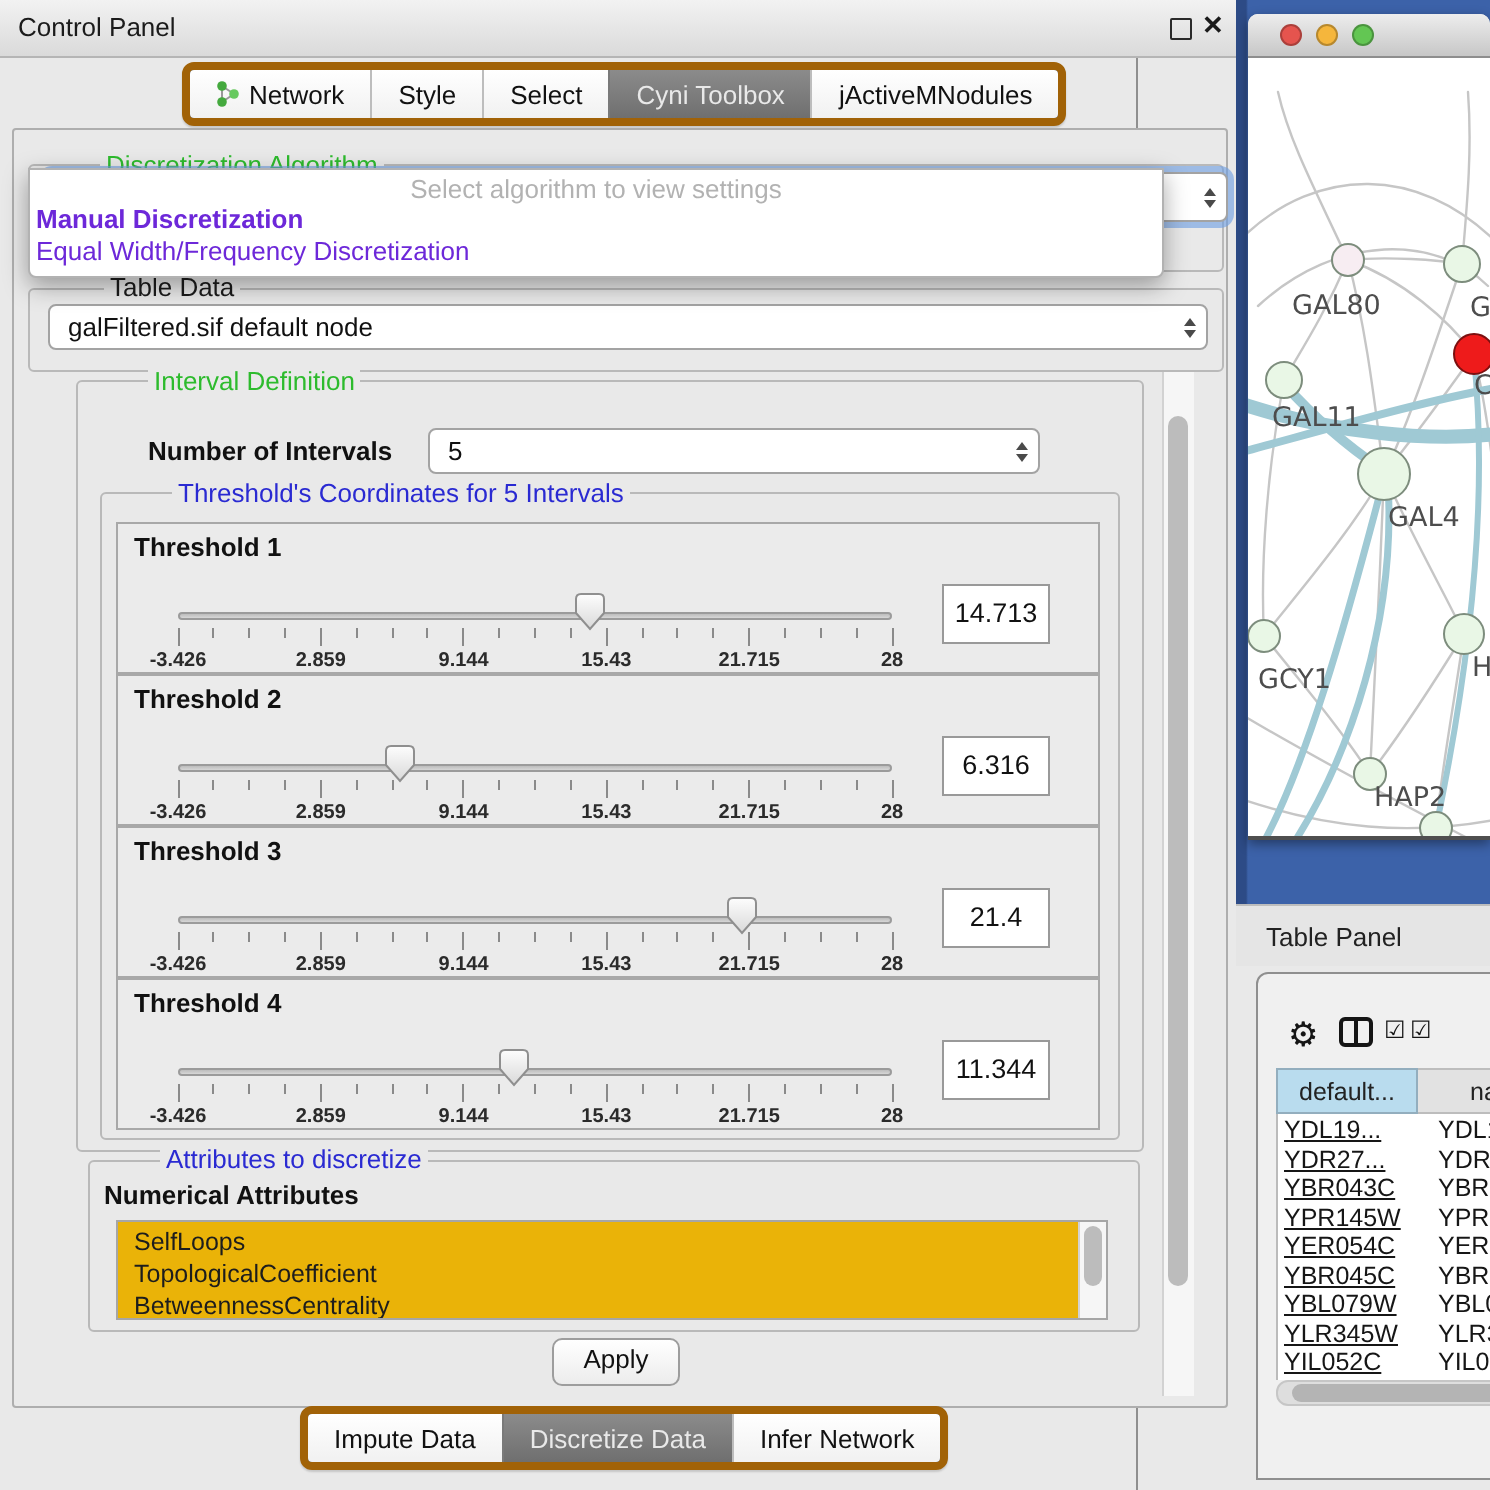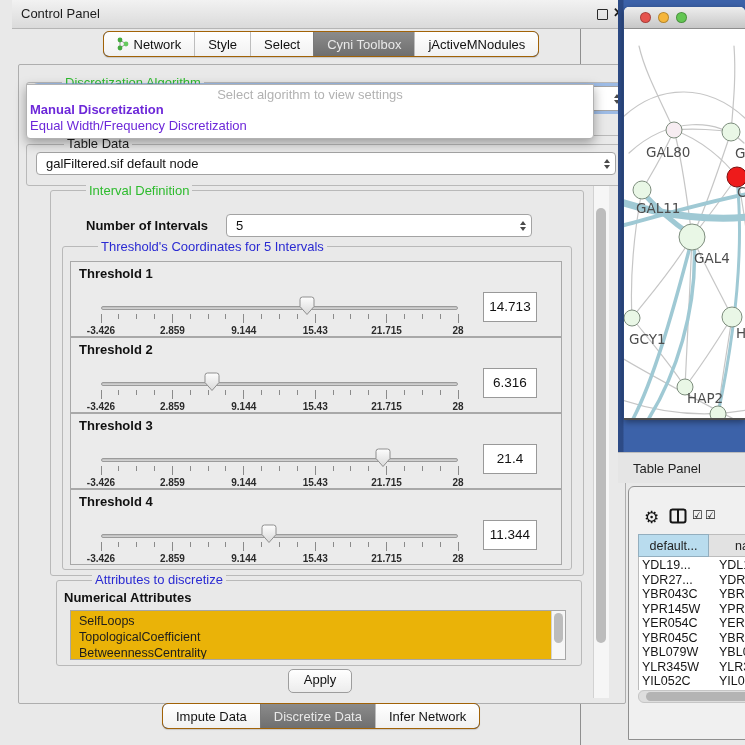--- a/index.html
+++ b/index.html
@@ -1,25 +1,25 @@
 <!DOCTYPE html>
 <html><head>
 <meta charset="utf-8">
 <style>
   html,body{margin:0;padding:0;}
   body{font-family:"Liberation Sans",sans-serif;background:#d8d8d8;}
   #root{position:relative;width:745px;height:745px;background:#e9e9e9;overflow:hidden;font-family:"Liberation Sans",sans-serif;}
   .abs{position:absolute;}
   
-  #left-panel{left:12px;top:0;width:569px;height:745px;background:#e9e9e9;border-right:1px solid #8f8f8f;box-sizing:border-box;}
+  #left-panel{left:0;top:0;width:569px;height:745px;background:#e9e9e9;border-right:1px solid #8f8f8f;box-sizing:border-box;}
   #titlebar{left:0;top:0;width:618px;height:28px;background:linear-gradient(#f2f2f2,#dadada);border-bottom:1px solid #b5b5b5;}
   #title-text{left:9px;top:6px;font-size:13px;color:#1b1b1b;}
   #float-box{left:585px;top:9px;width:9px;height:9px;border:1.5px solid #2a2a2a;border-radius:1px;}
   #close-x{left:601px;top:5px;font-size:13px;font-weight:bold;color:#1a1a1a;}
-  .seg{position:absolute;display:inline-flex;height:24px;background:#0f172a;border:1px solid #a16207;border-radius:6px;overflow:hidden;box-shadow:0 1px 1px rgba(0,0,0,.15);}
+  .seg{position:absolute;display:inline-flex;height:24px;background:#0f172a;border:4px solid #a16207;border-radius:6px;overflow:hidden;box-shadow:0 1px 1px rgba(0,0,0,.15);}
   .seg .sg{display:flex;align-items:center;gap:5px;padding:0 13px;font-size:13px;color:#111;background:linear-gradient(#ffffff,#f1f1f1);border-left:1px solid #bdbdbd;cursor:default;white-space:nowrap;}
   .seg .sg:first-child{border-left:none;}
   .seg .sg.sel{background:linear-gradient(#8b8b8b,#6f6f6f);color:#e9e9e9;border-left-color:#7a7a7a;}
   #content-panel{left:6px;top:64px;width:606px;height:638px;border:1px solid #aeaeae;border-radius:2px;background:#e9e9e9;}
   .group{border:1px solid #b9b9b9;border-radius:3px;}
   .gtitle{position:absolute;font-size:13px;background:#e9e9e9;padding:0 3px;white-space:nowrap;line-height:13px;margin-left:28px;}
   .green{color:#2dbb2d;} .blue{color:#2a2ad2;} .dark{color:#1c1c1c;}
   .combo{position:absolute;background:#fff;border:1px solid #a3a3a3;border-radius:4px;font-size:13px;color:#111;display:flex;align-items:center;padding-left:9px;box-sizing:border-box;}
   .stepper{position:absolute;right:5px;top:50%;transform:translateY(-50%);display:flex;flex-direction:column;gap:2px;}
   .stepper i{display:block;width:0;height:0;border-left:3.5px solid transparent;border-right:3.5px solid transparent;}
@@ -50,21 +50,21 @@
   .tl{position:absolute;top:5px;width:11px;height:11px;border-radius:50%;box-sizing:border-box;}
   #net-canvas{left:0;top:21px;width:121px;height:390px;overflow:hidden;}
   #tablebar{left:618px;top:452px;width:127px;height:30px;background:#e5e5e5;border-top:1px solid #bdbdbd;}
   #tablebar-title{left:15px;top:8px;font-size:13px;color:#222;}
   #table-window{left:628px;top:486px;width:140px;height:254px;background:#f0f0f0;border:1px solid #8f8f8f;border-radius:6px 0 0 0;box-sizing:border-box;}
   .tb-icon{position:absolute;color:#151515;}
   #col-split-icon rect,#col-split-icon line{stroke:#151515;}
   .hdrcell{position:absolute;top:47px;height:23px;box-sizing:border-box;font-size:12.5px;color:#222;display:flex;align-items:center;}
   #tbody{position:absolute;left:9px;top:70px;width:131px;height:133px;background:#fff;border-left:1px solid #bbb;overflow:hidden;}
   .trow{position:absolute;left:0;width:100%;height:14.5px;font-size:12.5px;color:#161616;white-space:nowrap;}
-  .c1{position:absolute;left:3px;} .c2{position:absolute;left:80px;}
+  .c1{position:absolute;left:3px;text-decoration:underline;} .c2{position:absolute;left:80px;}
   #hscroll{position:absolute;left:9px;top:203px;width:131px;height:13px;background:#dedede;border-radius:6px;border:1px solid #c6c6c6;box-sizing:border-box;}
   #hthumb{position:absolute;left:7px;top:1px;width:117px;height:9px;background:#b4b4b4;border-radius:5px;}
 </style>
 </head>
 <body>
 
 <div id="root">
 
   <div id="left-panel" class="abs">
     <div id="titlebar" class="abs">

